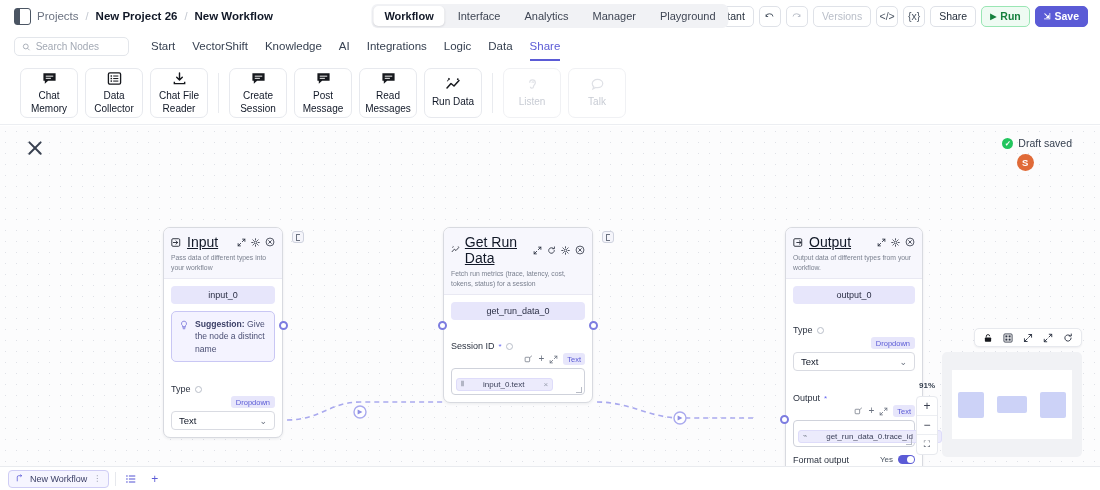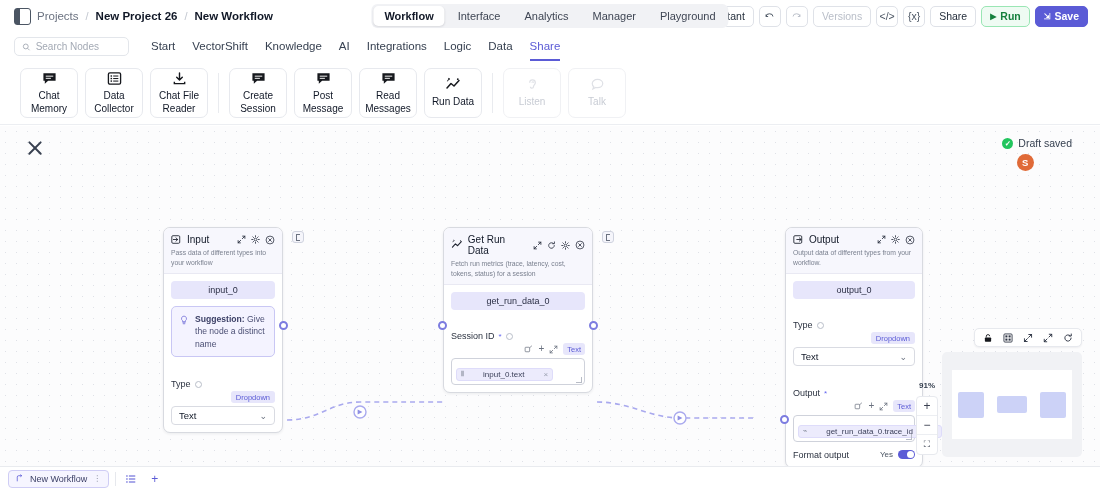--- a/index.html
+++ b/index.html
@@ -130,21 +130,21 @@
   
   .node {
     position: absolute; background: #ffffff; border: 1px solid #d8dae0;
     border-radius: 7px; box-shadow: 0 1px 3px rgba(16,24,40,.07);
   }
   .node-head {
     background: #f7f7fd; border-bottom: 1px solid #e9e9f3;
     border-radius: 6px 6px 0 0; padding: 6px 7px 6px 7px;
   }
   .node-title-row { display:flex; align-items:center; gap: 5px; }
-  .node-title { font-size: 10px; color:#111827; font-weight: normal; }
+  .node-title { font-size: 14px; color:#111827; font-weight: normal; text-decoration: underline; }
   .node-icons { margin-left:auto; display:flex; align-items:center; gap: 5px; color:#2d3343;}
   .node-sub { font-size: 6.8px; color: #7b8190; line-height: 1.4; margin-top: 3px; }
   .node-body { padding: 7px; }
   .node-name-chip {
     background: #e7e6fb; border-radius: 4px; text-align:center; font-size: 9px;
     color: #2b2f45; padding: 4px 0; margin-bottom: 7px;
   }
   .field-label-row { display:flex; align-items:center; gap:4px; margin-bottom: 3px; }
   .field-label { font-size: 9px; color:#2b3240; }
   .req { color:#6366f1; font-size: 8px;}

